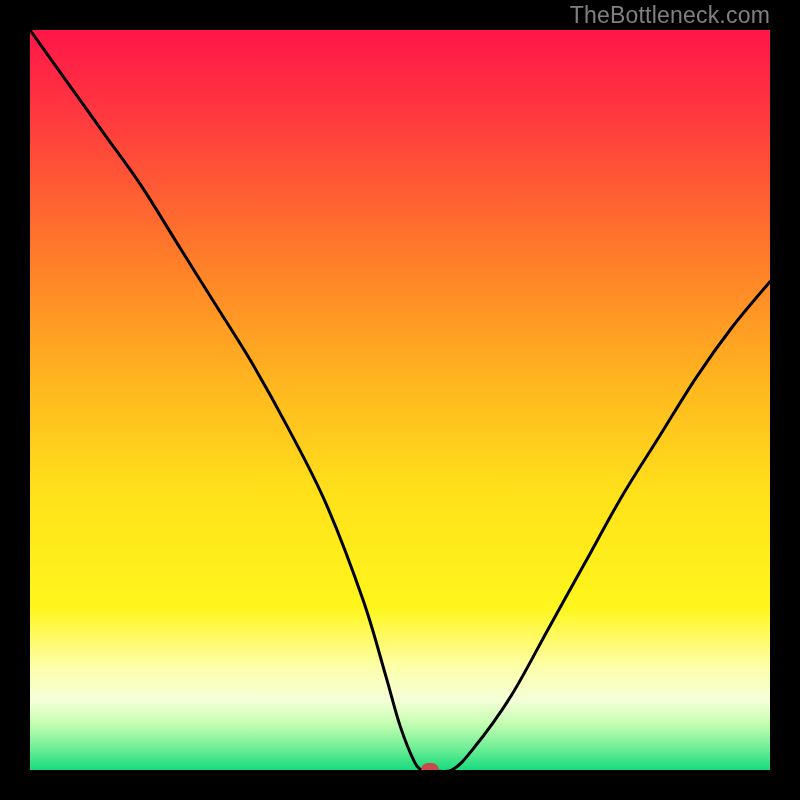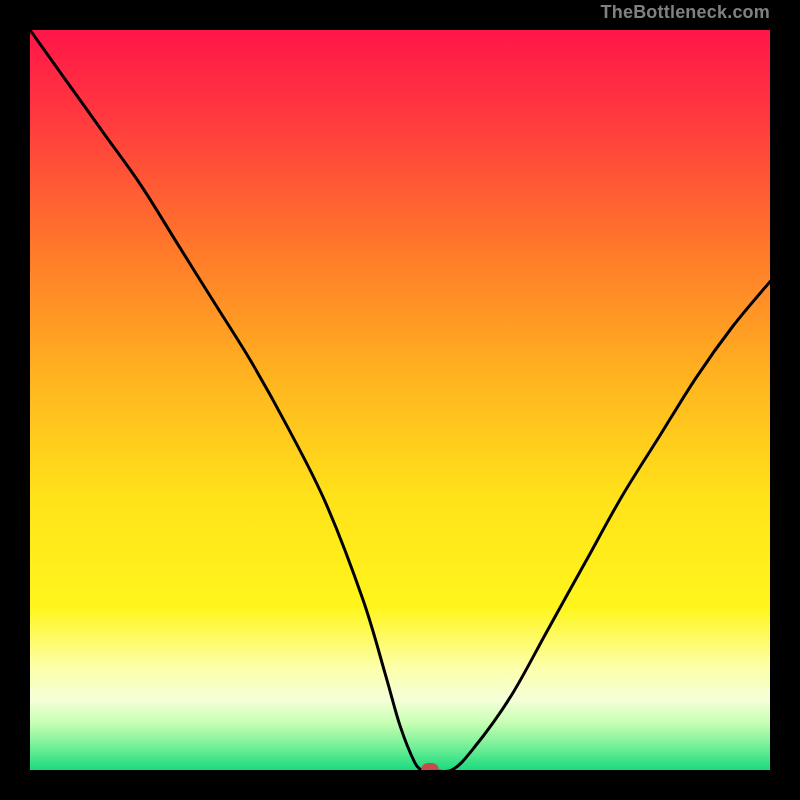--- a/index.html
+++ b/index.html
@@ -40,22 +40,22 @@
     width: 18px;
     height: 14px;
     border-radius: 7px;
     transform: translate(-50%, -50%);
   }
   .watermark {
     position: absolute;
     top: 2px;
     right: 30px;
     color: #808080;
-    font-size: 18px;
-    font-weight: 700;
+    font-size: 23px;
+    font-weight: 400;
     letter-spacing: 0.2px;
   }
 </style>
 </head>
 <body>
 
 <div class="frame">
   <div class="watermark">TheBottleneck.com</div>
 
   <div class="plot-area">

